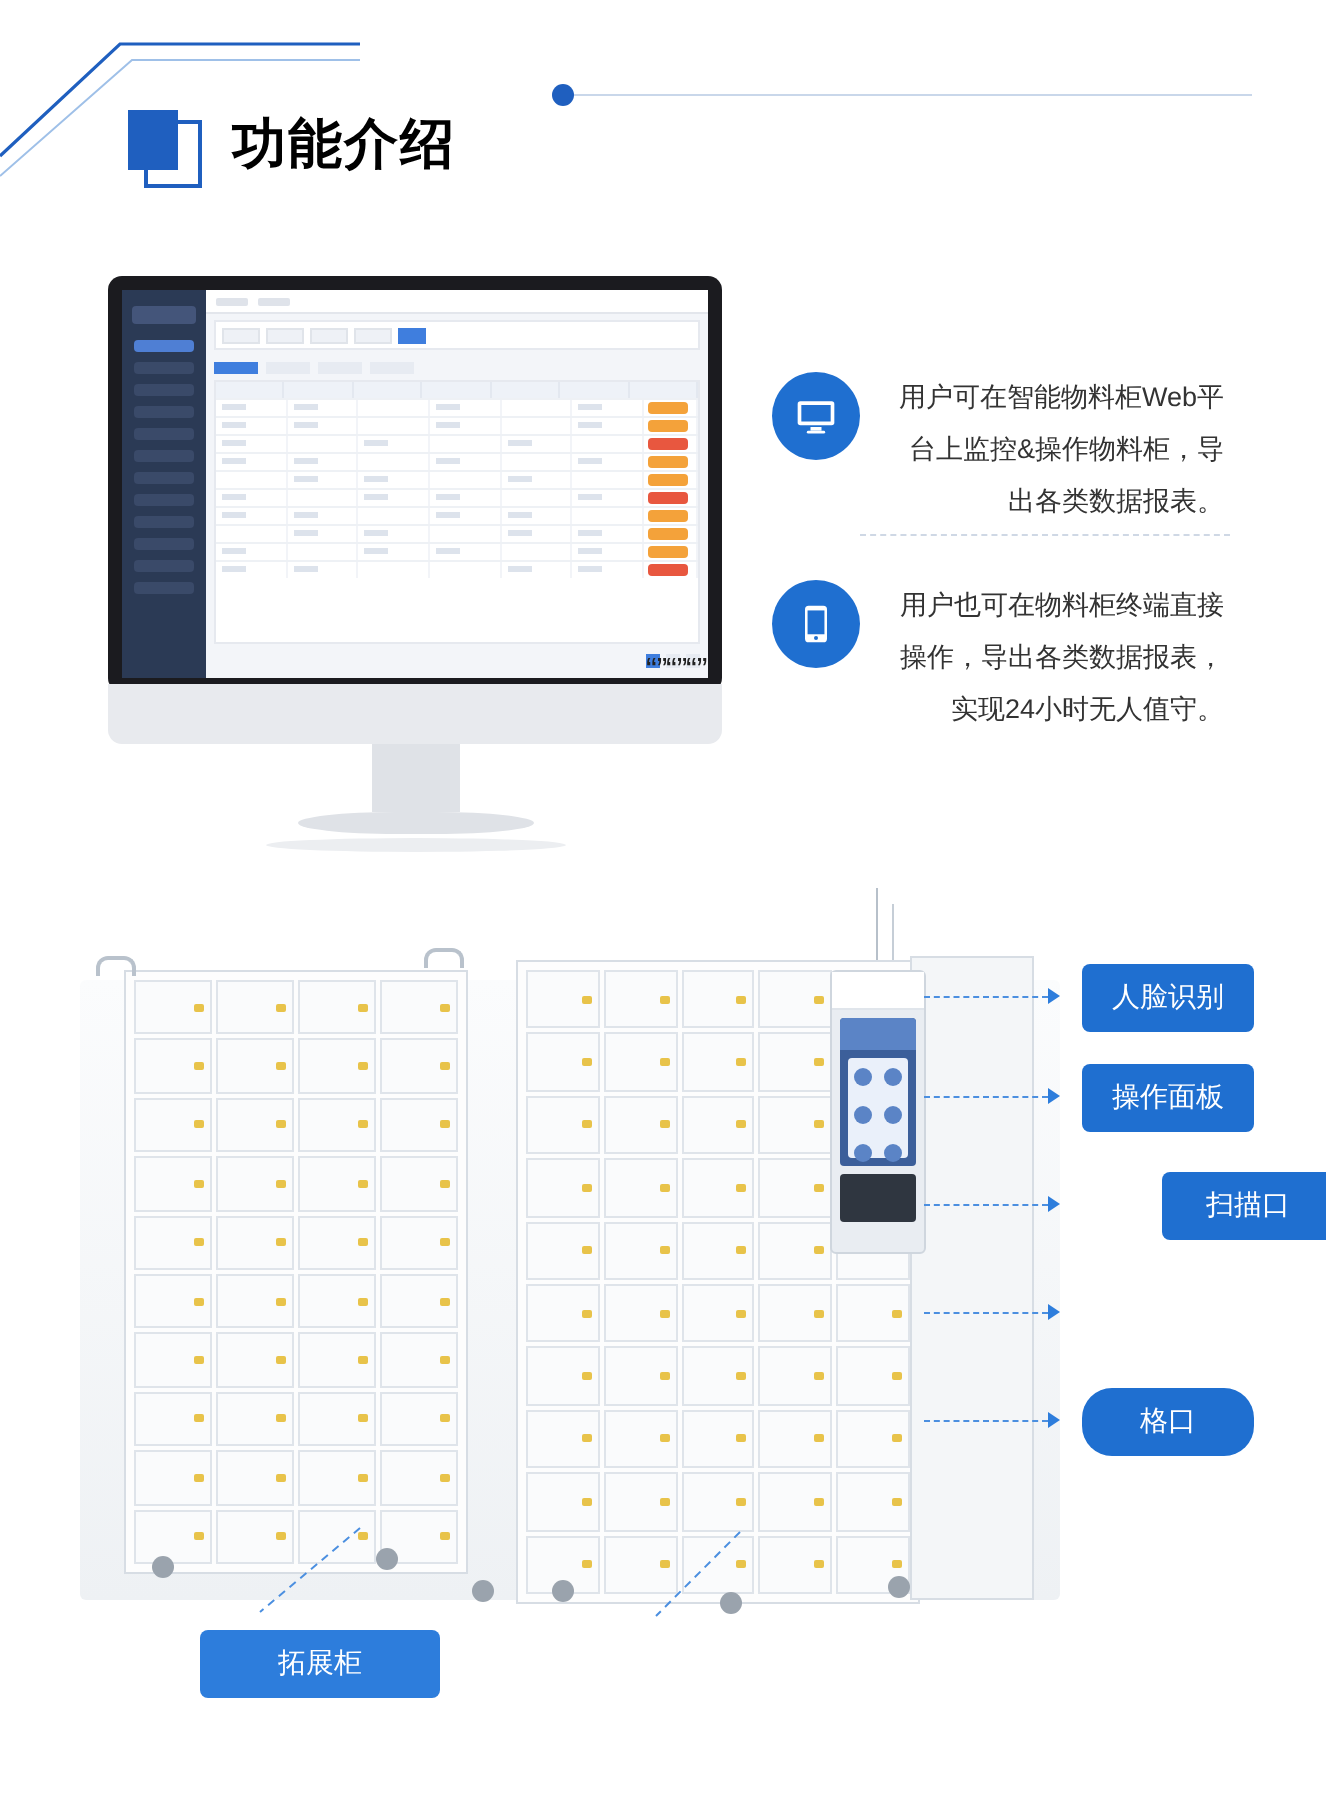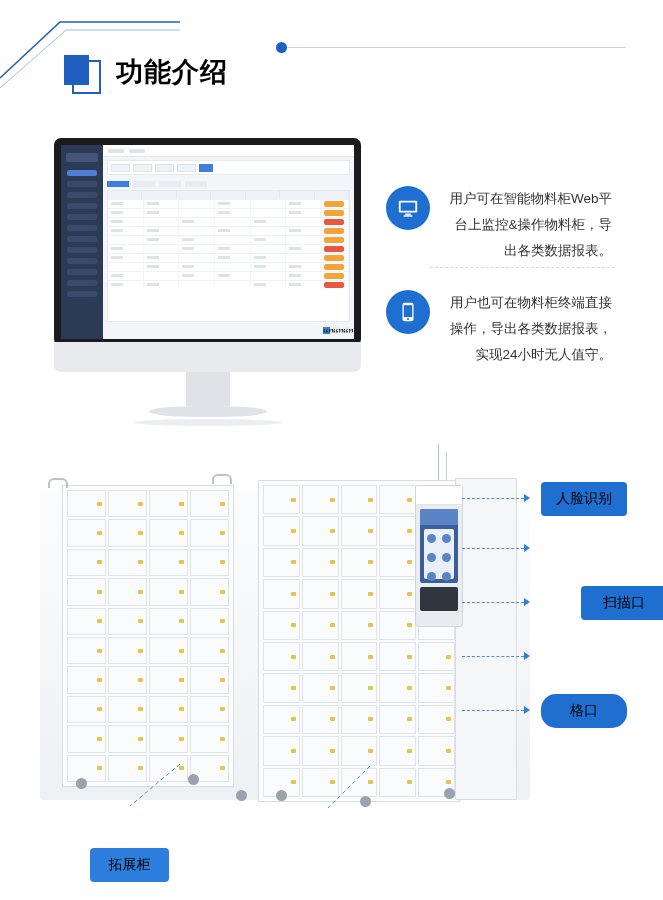--- a/index.html
+++ b/index.html
@@ -95,21 +95,21 @@
   .term-screen .hd{height:16px;background:#5b84c6;}
   .term-screen .bd{position:absolute;left:4px;top:20px;right:4px;bottom:4px;background:#eaf0fa;border-radius:2px;}
   .term-screen .bd i{display:block;width:9px;height:9px;border-radius:50%;background:#5b84c6;margin:5px 3px;float:left;}
   .term-scan{margin:3px 4px;height:24px;background:#2f3640;border-radius:2px;}
 
   
   .antenna{position:absolute;left:438px;top:14px;width:1px;height:40px;background:#b7c0ca;}
   .antenna2{position:absolute;left:446px;top:22px;width:1px;height:32px;background:#c6ced7;}
 
   
-  .callout{position:absolute;background:#1f6fd0;color:#000000;font-size:14px;border-radius:4px;padding:8px 0;text-align:center;width:86px;}
+  .callout{position:absolute;background:#1f6fd0;color:#ffffff;font-size:14px;border-radius:4px;padding:8px 0;text-align:center;width:86px;}
   .callout.low{background:#2d7ddc;}
   .lead{position:absolute;height:0;border-top:1px dashed #4b8fe0;}
   .arrow{position:absolute;width:0;height:0;border-left:6px solid #2d7ddc;border-top:4px solid transparent;border-bottom:4px solid transparent;}
 </style>
 </head>
 <body>
 
 <div class="page">
 
   <svg class="corner-lines" viewBox="0 0 180 90">
@@ -466,26 +466,27 @@
     <div class="lead" style="left:462px;top:172px;width:62px;"></div>
     <div class="arrow" style="left:524px;top:168px;"></div>
 
     <div class="lead" style="left:462px;top:226px;width:62px;"></div>
     <div class="arrow" style="left:524px;top:222px;"></div>
 
     <div class="lead" style="left:462px;top:280px;width:62px;"></div>
     <div class="arrow" style="left:524px;top:276px;"></div>
 
     <div class="callout" style="left:541px;top:52px;">人脸识别</div>
+    <div class="callout" style="left:541px;top:102px;">操作面板</div>
     <div class="callout" style="left:541px;top:156px;margin-left:40px;">扫描口</div>
     <div class="callout" style="left:541px;top:264px;border-radius:15px;">格口</div>
 
     <svg style="position:absolute;left:110px;top:330px;width:90px;height:60px;">
       <path d="M70 4 L20 46" fill="none" stroke="#4b8fe0" stroke-width="1" stroke-dasharray="4 3"></path>
     </svg>
     <svg style="position:absolute;left:300px;top:330px;width:90px;height:60px;">
       <path d="M70 6 L28 48" fill="none" stroke="#4b8fe0" stroke-width="1" stroke-dasharray="4 3"></path>
     </svg>
 
-    <div class="callout low" style="left:90px;top:385px;width:79px;margin-top:33px;">拓展柜</div>
+    <div class="callout low" style="left:100px;top:385px;width:120px;">拓展柜</div>
 
   </div>
 </div>
 
 </body></html>

